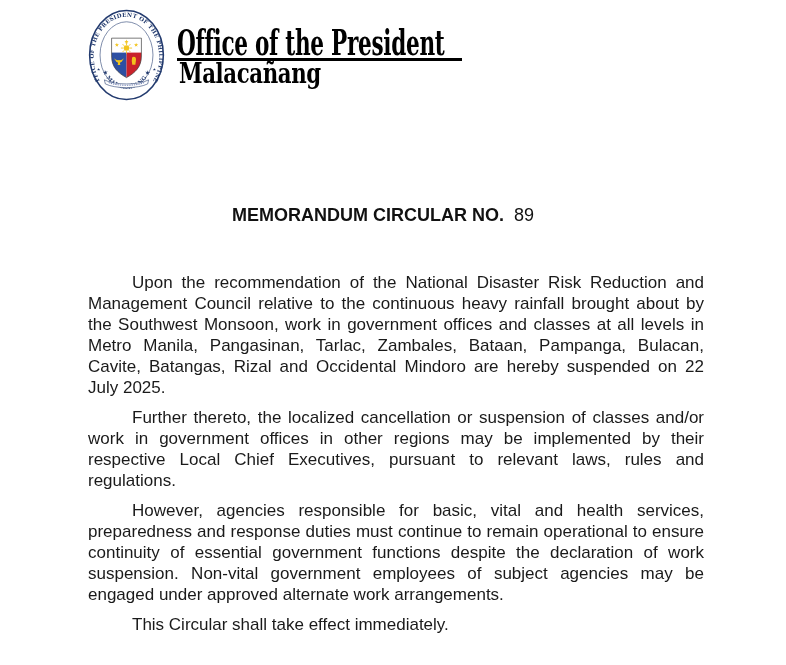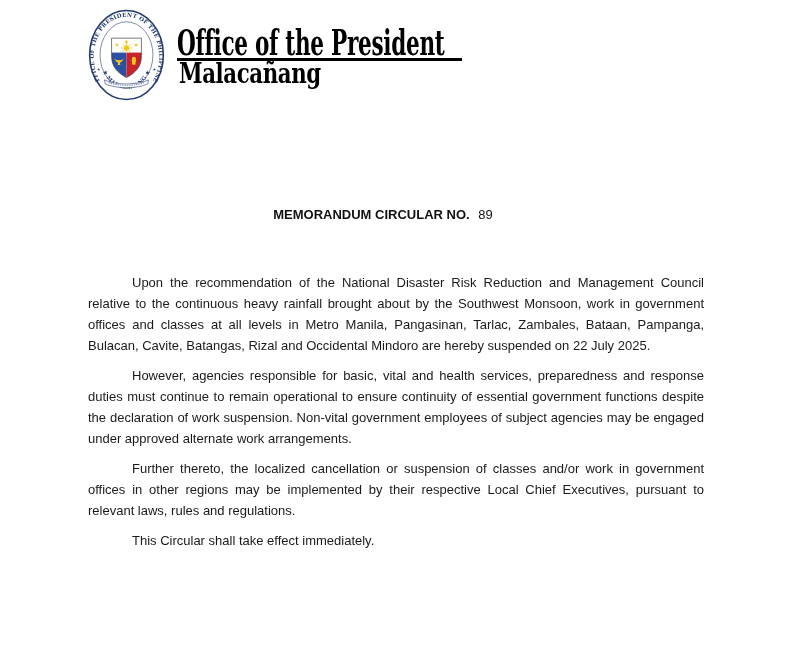--- a/index.html
+++ b/index.html
@@ -30,29 +30,29 @@
     position:absolute;left:179px;top:60px;
     font-family:"DejaVu Serif","Liberation Serif",serif;
     font-weight:bold;font-size:28px;line-height:1;color:#000;
     transform:scaleX(0.76);transform-origin:left top;
     letter-spacing:-0.5px;white-space:nowrap;
   }
 
   
   .title{
     position:absolute;left:88px;top:206px;width:590px;
-    text-align:center;font-size:13px;line-height:18px;
+    text-align:center;font-size:18px;line-height:18px;
     font-weight:bold;color:#111;white-space:nowrap;
   }
   .title .number{font-weight:normal;margin-left:5px;}
 
   
   .body{
     position:absolute;left:88px;top:272px;width:616px;
-    font-size:13px;line-height:21px;color:#1a1a1a;
+    font-size:17px;line-height:21px;color:#1a1a1a;
   }
   .body p{
     margin:0 0 9px 0;
     text-indent:44px;
     text-align:justify;
     text-align-last:left;
     hyphens:none;
   }
 </style>
 </head>
@@ -119,18 +119,18 @@
     <div class="head-palace">Malacañang</div>
   </div>
 
   <div class="title">
     <span>MEMORANDUM CIRCULAR NO.</span>
     <span class="number">89</span>
   </div>
 
   <div class="body">
     <p>Upon the recommendation of the National Disaster Risk Reduction and Management Council relative to the continuous heavy rainfall brought about by the Southwest Monsoon, work in government offices and classes at all levels in Metro Manila, Pangasinan, Tarlac, Zambales, Bataan, Pampanga, Bulacan, Cavite, Batangas, Rizal and Occidental Mindoro are hereby suspended on 22 July 2025.</p>
+    <p>Further thereto, the localized cancellation or suspension of classes and/or work in government offices in other regions may be implemented by their respective Local Chief Executives, pursuant to relevant laws, rules and regulations.</p>
     <p>However, agencies responsible for basic, vital and health services, preparedness and response duties must continue to remain operational to ensure continuity of essential government functions despite the declaration of work suspension. Non-vital government employees of subject agencies may be engaged under approved alternate work arrangements.</p>
-    <p>Further thereto, the localized cancellation or suspension of classes and/or work in government offices in other regions may be implemented by their respective Local Chief Executives, pursuant to relevant laws, rules and regulations.</p>
     <p>This Circular shall take effect immediately.</p>
   </div>
 
 </div>
 
 </body></html>

